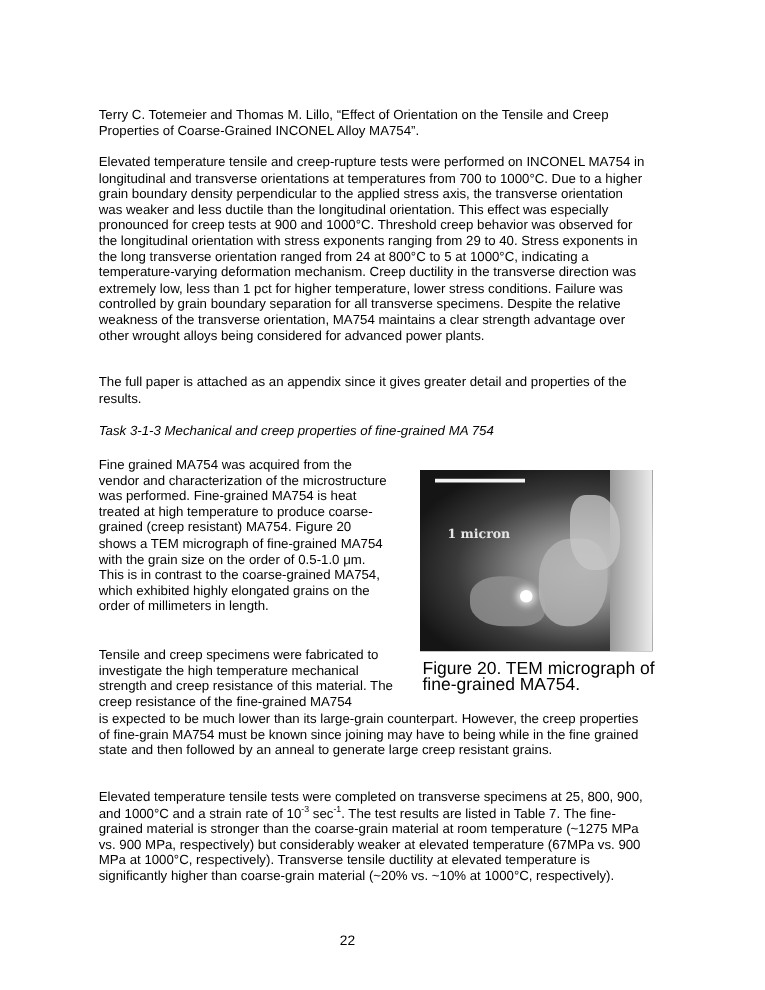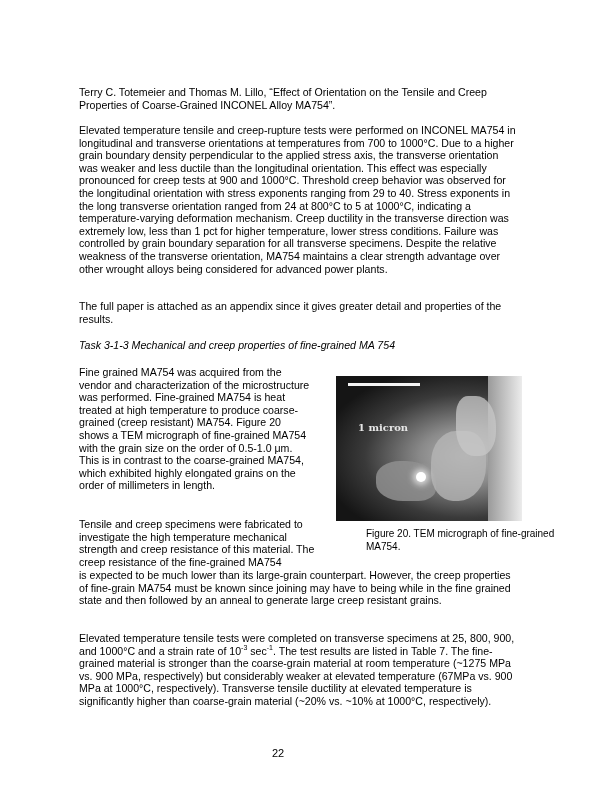--- a/index.html
+++ b/index.html
@@ -9,21 +9,21 @@
   .it { font-style: italic; }
   .fig { position: absolute; left: 336px; top: 376px; width: 186px; height: 145px; overflow: hidden;
          background: radial-gradient(ellipse at 70% 55%, #b8b8b8 0%, #8a8a8a 25%, #3a3a3a 55%, #151515 80%); }
   .fig .light { position: absolute; right: 0; top: 0; width: 34px; height: 145px; background: linear-gradient(90deg, #9a9a9a, #ececec); }
   .fig .grain1 { position: absolute; left: 40px; top: 85px; width: 60px; height: 40px; background: #8f8f8f; border-radius: 40% 50% 30% 45%; opacity: .85; }
   .fig .grain2 { position: absolute; left: 95px; top: 55px; width: 55px; height: 70px; background: #b5b5b5; border-radius: 45% 35% 50% 40%; opacity: .8; }
   .fig .grain3 { position: absolute; left: 120px; top: 20px; width: 40px; height: 60px; background: #c8c8c8; border-radius: 30% 50% 40% 45%; opacity: .75; }
   .fig .spot { position: absolute; left: 80px; top: 96px; width: 10px; height: 10px; background: #fff; border-radius: 50%; box-shadow: 0 0 6px 3px #ddd; }
   .fig .scalebar { position: absolute; left: 12px; top: 7px; width: 72px; height: 3px; background: #f4f4f4; }
   .fig .scalelabel { position: absolute; left: 22px; top: 14px; color: #e6e6e6; font-family: "DejaVu Serif", serif; font-weight: bold; font-size: 10px; margin-top: 32px; }
-  .caption { position: absolute; left: 338px; top: 528px; width: 190px; font-size: 10px; line-height: 12.6px; margin-left: 28px; }
+  .caption { position: absolute; left: 338px; top: 528px; width: 190px; font-size: 14px; line-height: 12.6px; }
   .pagenum { position: absolute; left: 0; width: 556px; top: 747px; text-align: center; font-size: 11px; }
   sup { font-size: 7px; line-height: 0; }
 </style>
 </head>
 <body>
 
 <p class="p" style="top:86px">Terry C. Totemeier and Thomas M. Lillo, “Effect of Orientation on the Tensile and Creep Properties of Coarse-Grained INCONEL Alloy MA754”.</p>
 <p class="p" style="top:124px">Elevated temperature tensile and creep-rupture tests were performed on INCONEL MA754 in longitudinal and transverse orientations at temperatures from 700 to 1000°C. Due to a higher grain boundary density perpendicular to the applied stress axis, the transverse orientation was weaker and less ductile than the longitudinal orientation.  This effect was especially pronounced for creep tests at 900 and 1000°C.  Threshold creep behavior was observed for the longitudinal orientation with stress exponents ranging from 29 to 40.  Stress exponents in the long transverse orientation ranged from 24 at 800°C to 5 at 1000°C, indicating a temperature-varying deformation mechanism.  Creep ductility in the transverse direction was extremely low, less than 1 pct for higher temperature, lower stress conditions.  Failure was controlled by grain boundary separation for all transverse specimens.  Despite the relative weakness of the transverse orientation, MA754 maintains a clear strength advantage over other wrought alloys being considered for advanced power plants.</p>
 <p class="p" style="top:300px">The full paper is attached as an appendix since it gives greater detail and properties of the results.</p>
 <p class="p it" style="top:339px">Task 3-1-3 Mechanical and creep properties of fine-grained MA 754</p>

